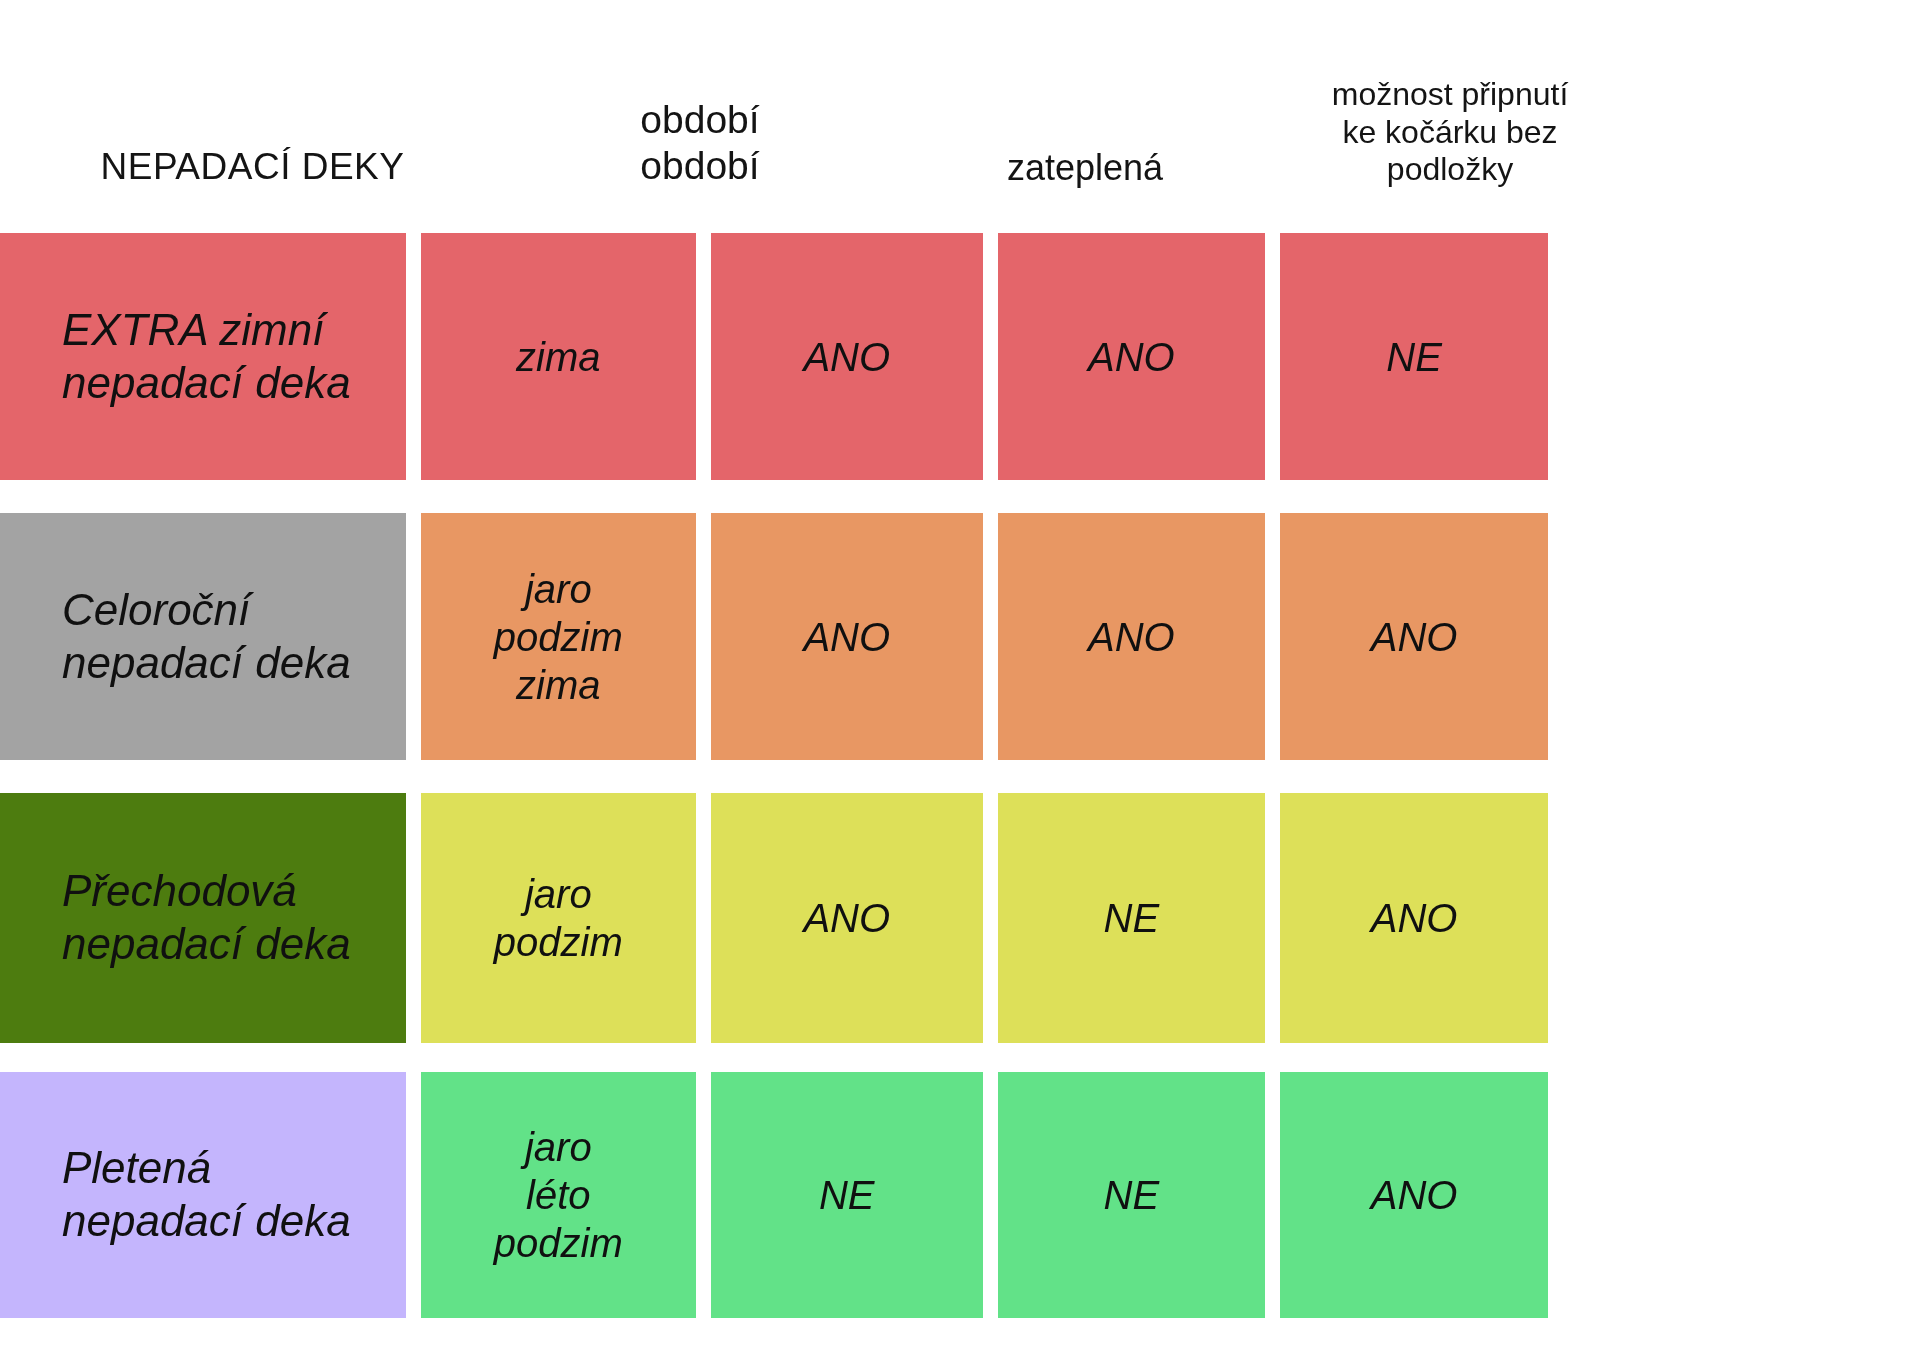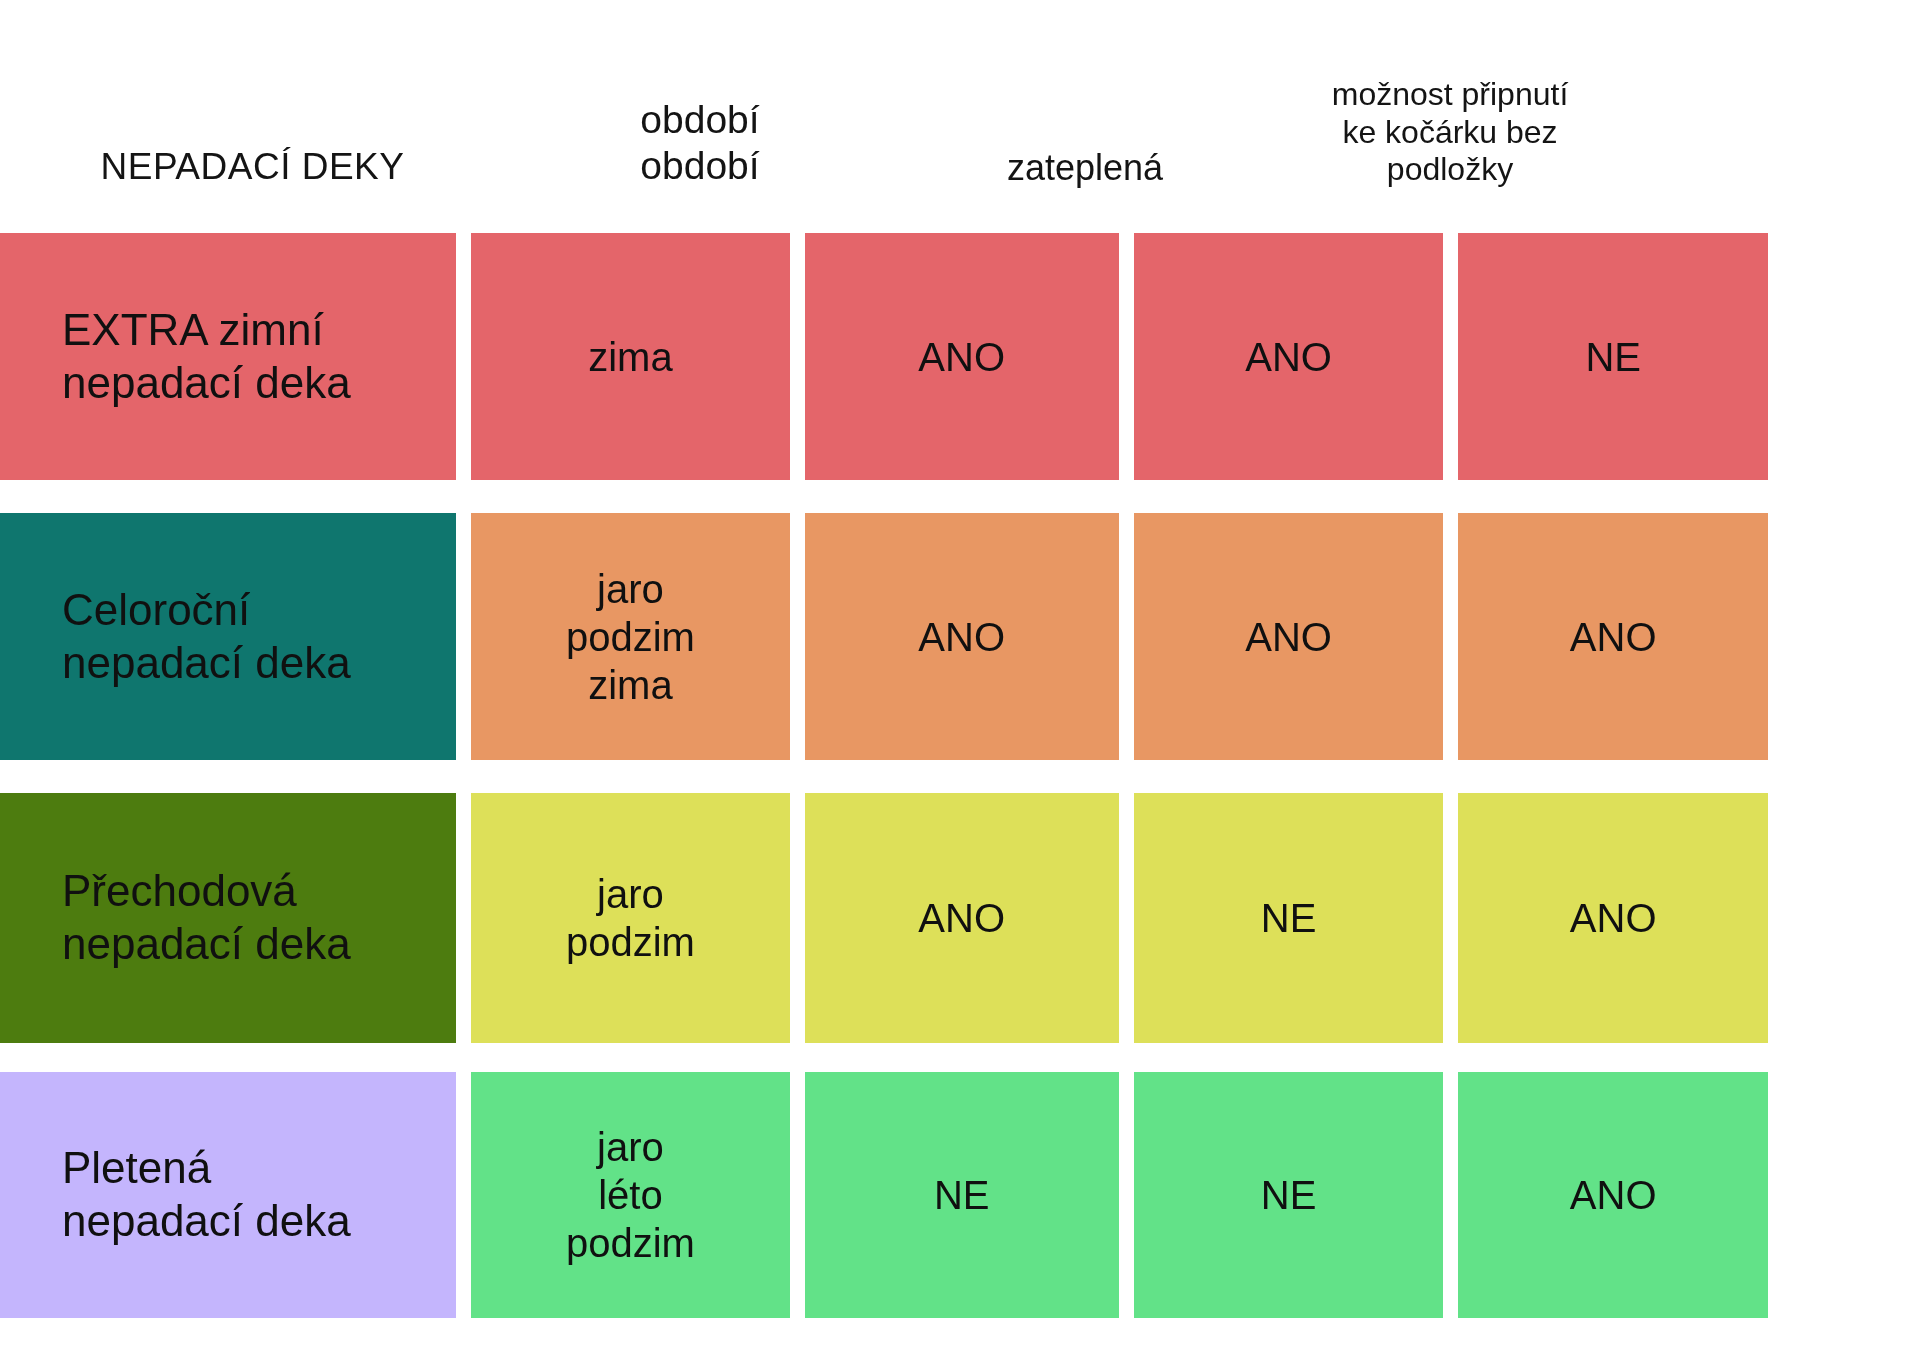--- a/index.html
+++ b/index.html
@@ -46,22 +46,23 @@
   .hc-1 { width: 360px; font-size: 39px; }
   .hc-2 { width: 355px; font-size: 36px; }
   .hc-3 { width: 350px; font-size: 36px; }
   .hc-4 { width: 350px; font-size: 32px; }
   .hgap { width: 15px; flex: none; }
 
   
   .row {
     position: absolute;
     left: 0;
-    width: 1768px;
-    display: flex;
+    width: 1548px;
+    display: flex;
+    font-style: italic;
   }
   .row-0 { top: 233px;  height: 247px; }
   .row-1 { top: 513px;  height: 247px; }
   .row-2 { top: 793px;  height: 250px; }
   .row-3 { top: 1072px; height: 246px; }
 
   .cell {
     display: flex;
     align-items: center;
     box-sizing: border-box;
@@ -141,21 +142,21 @@
     </div>
     <div class="gap"></div>
     <div class="cell cell-val cv-0" style="background: rgb(228, 101, 106);">ANO</div>
     <div class="gap"></div>
     <div class="cell cell-val cv-1" style="background: rgb(228, 101, 106);">ANO</div>
     <div class="gap"></div>
     <div class="cell cell-val cv-2" style="background: rgb(228, 101, 106);">NE</div>
   </div>
 
   <div class="row row-1">
-    <div class="cell cell-name" style="background: #0f766e;">
+    <div class="cell cell-name" style="background: #a3a3a3;">
       <div>
         <span class="nm-line">Celoroční</span>
         <span class="nm-line">nepadací deka</span>
       </div>
     </div>
     <div class="gap"></div>
     <div class="cell cell-season" style="background: rgb(232, 151, 99);">
       <div>
         <span class="sn-line">jaro</span>
         <span class="sn-line">podzim</span>

